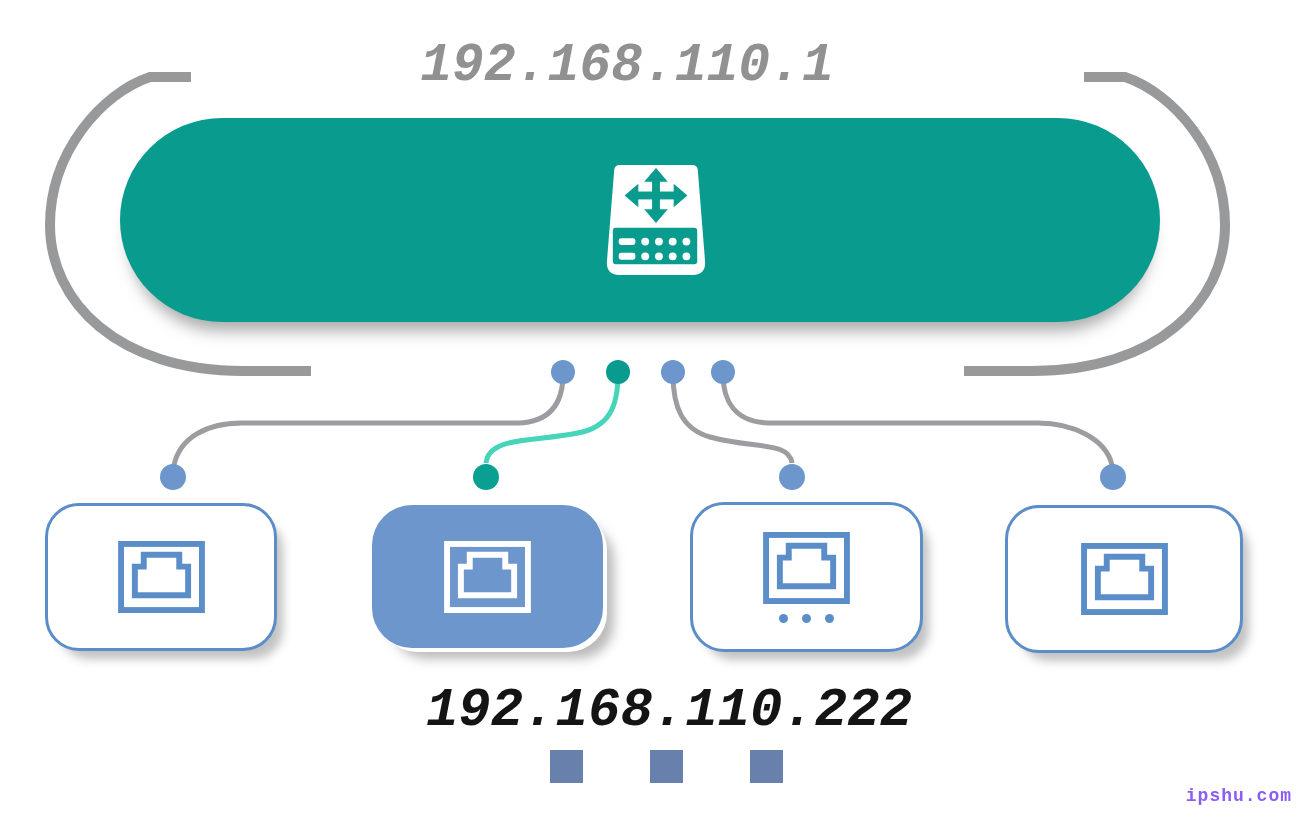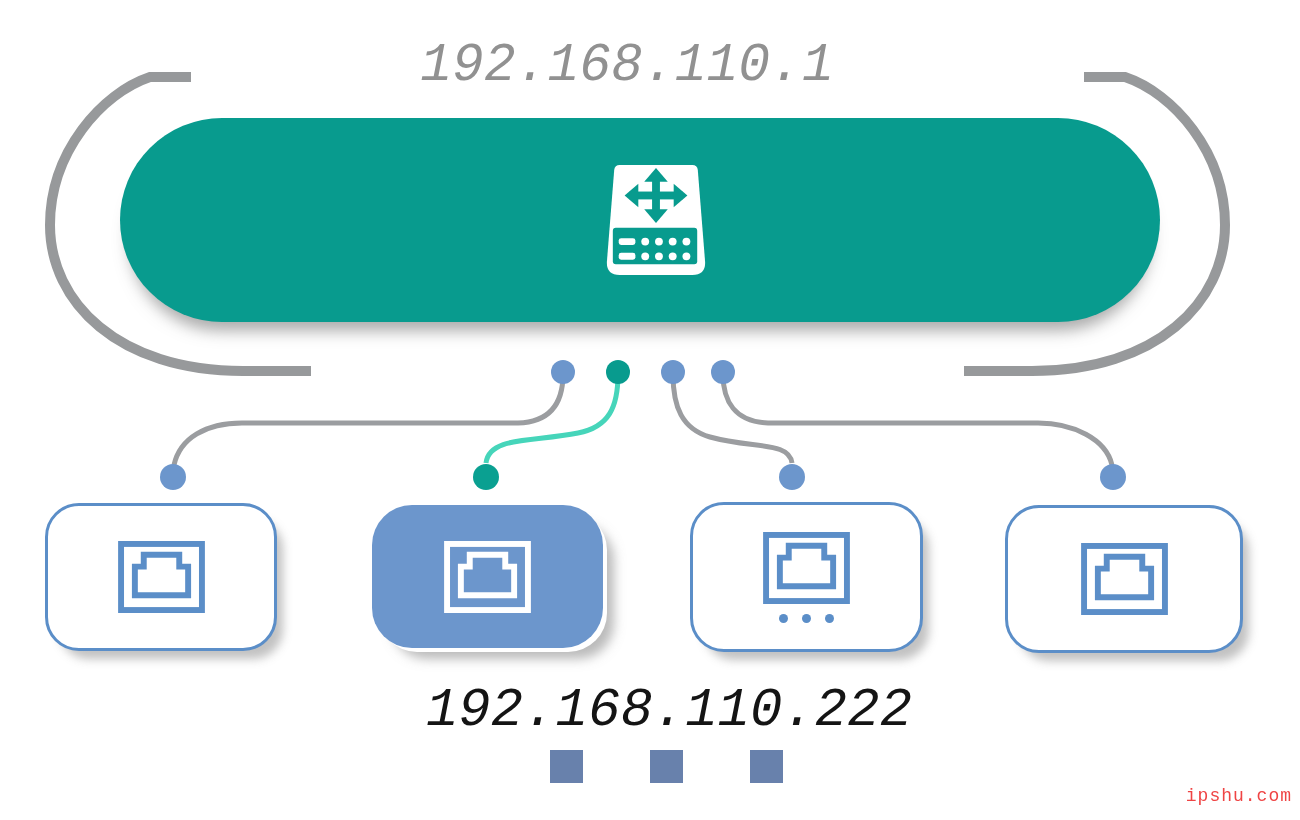--- a/index.html
+++ b/index.html
@@ -1,18 +1,18 @@
 <!DOCTYPE html>
 <html><head>
 <meta charset="utf-8">
 <style>
   html,body{margin:0;padding:0;background:#ffffff;}
   .canvas{
     position:relative;width:1296px;height:820px;background:#ffffff;
-    overflow:hidden;font-family:"Liberation Mono",monospace;
+    overflow:hidden;font-family:"Liberation Mono",monospace;font-weight:bold;
   }
   .ip-label{
     position:absolute;left:0;width:100%;text-align:center;
     font-style:italic;line-height:1;white-space:nowrap;
   }
   .ip-top{top:40px;font-size:53px;color:#919191;transform:translateX(-21px);}
   .ip-bottom{top:684px;font-size:54px;color:#141414;transform:translateX(21px);}
   .router-pill{
     position:absolute;left:120px;top:118px;width:1040px;height:204px;
     background:#089b8e;border-radius:102px;
@@ -34,21 +34,21 @@
   .dev-2{left:372px;top:505px;width:231px;height:143px;}
   .dev-3{left:690px;top:502px;width:233px;height:150px;}
   .dev-4{left:1005px;top:505px;width:238px;height:148px;}
   .eth-icon{width:87px;height:72px;display:block;}
   .ellipsis-row{display:flex;gap:14px;margin-top:10px;}
   .ellipsis-row .edot{width:9px;height:9px;border-radius:50%;background:#5b8ec8;}
   .octet-square{position:absolute;top:750px;width:33px;height:33px;background:#6881ac;}
   .sq-1{left:550px;} .sq-2{left:650px;} .sq-3{left:750px;}
   .watermark{
     position:absolute;right:4px;top:786px;font-size:18px;letter-spacing:1px;
-    color:#ef4444;font-family:"Liberation Mono",monospace;
+    color:#8b5cf6;font-family:"Liberation Mono",monospace;
   }
 </style>
 </head>
 <body>
 
 <div class="canvas">
 
   <div class="ip-label ip-top">192.168.110.1</div>
 
   <svg class="lines-layer" viewBox="0 0 1300 820" xmlns="http://www.w3.org/2000/svg">

